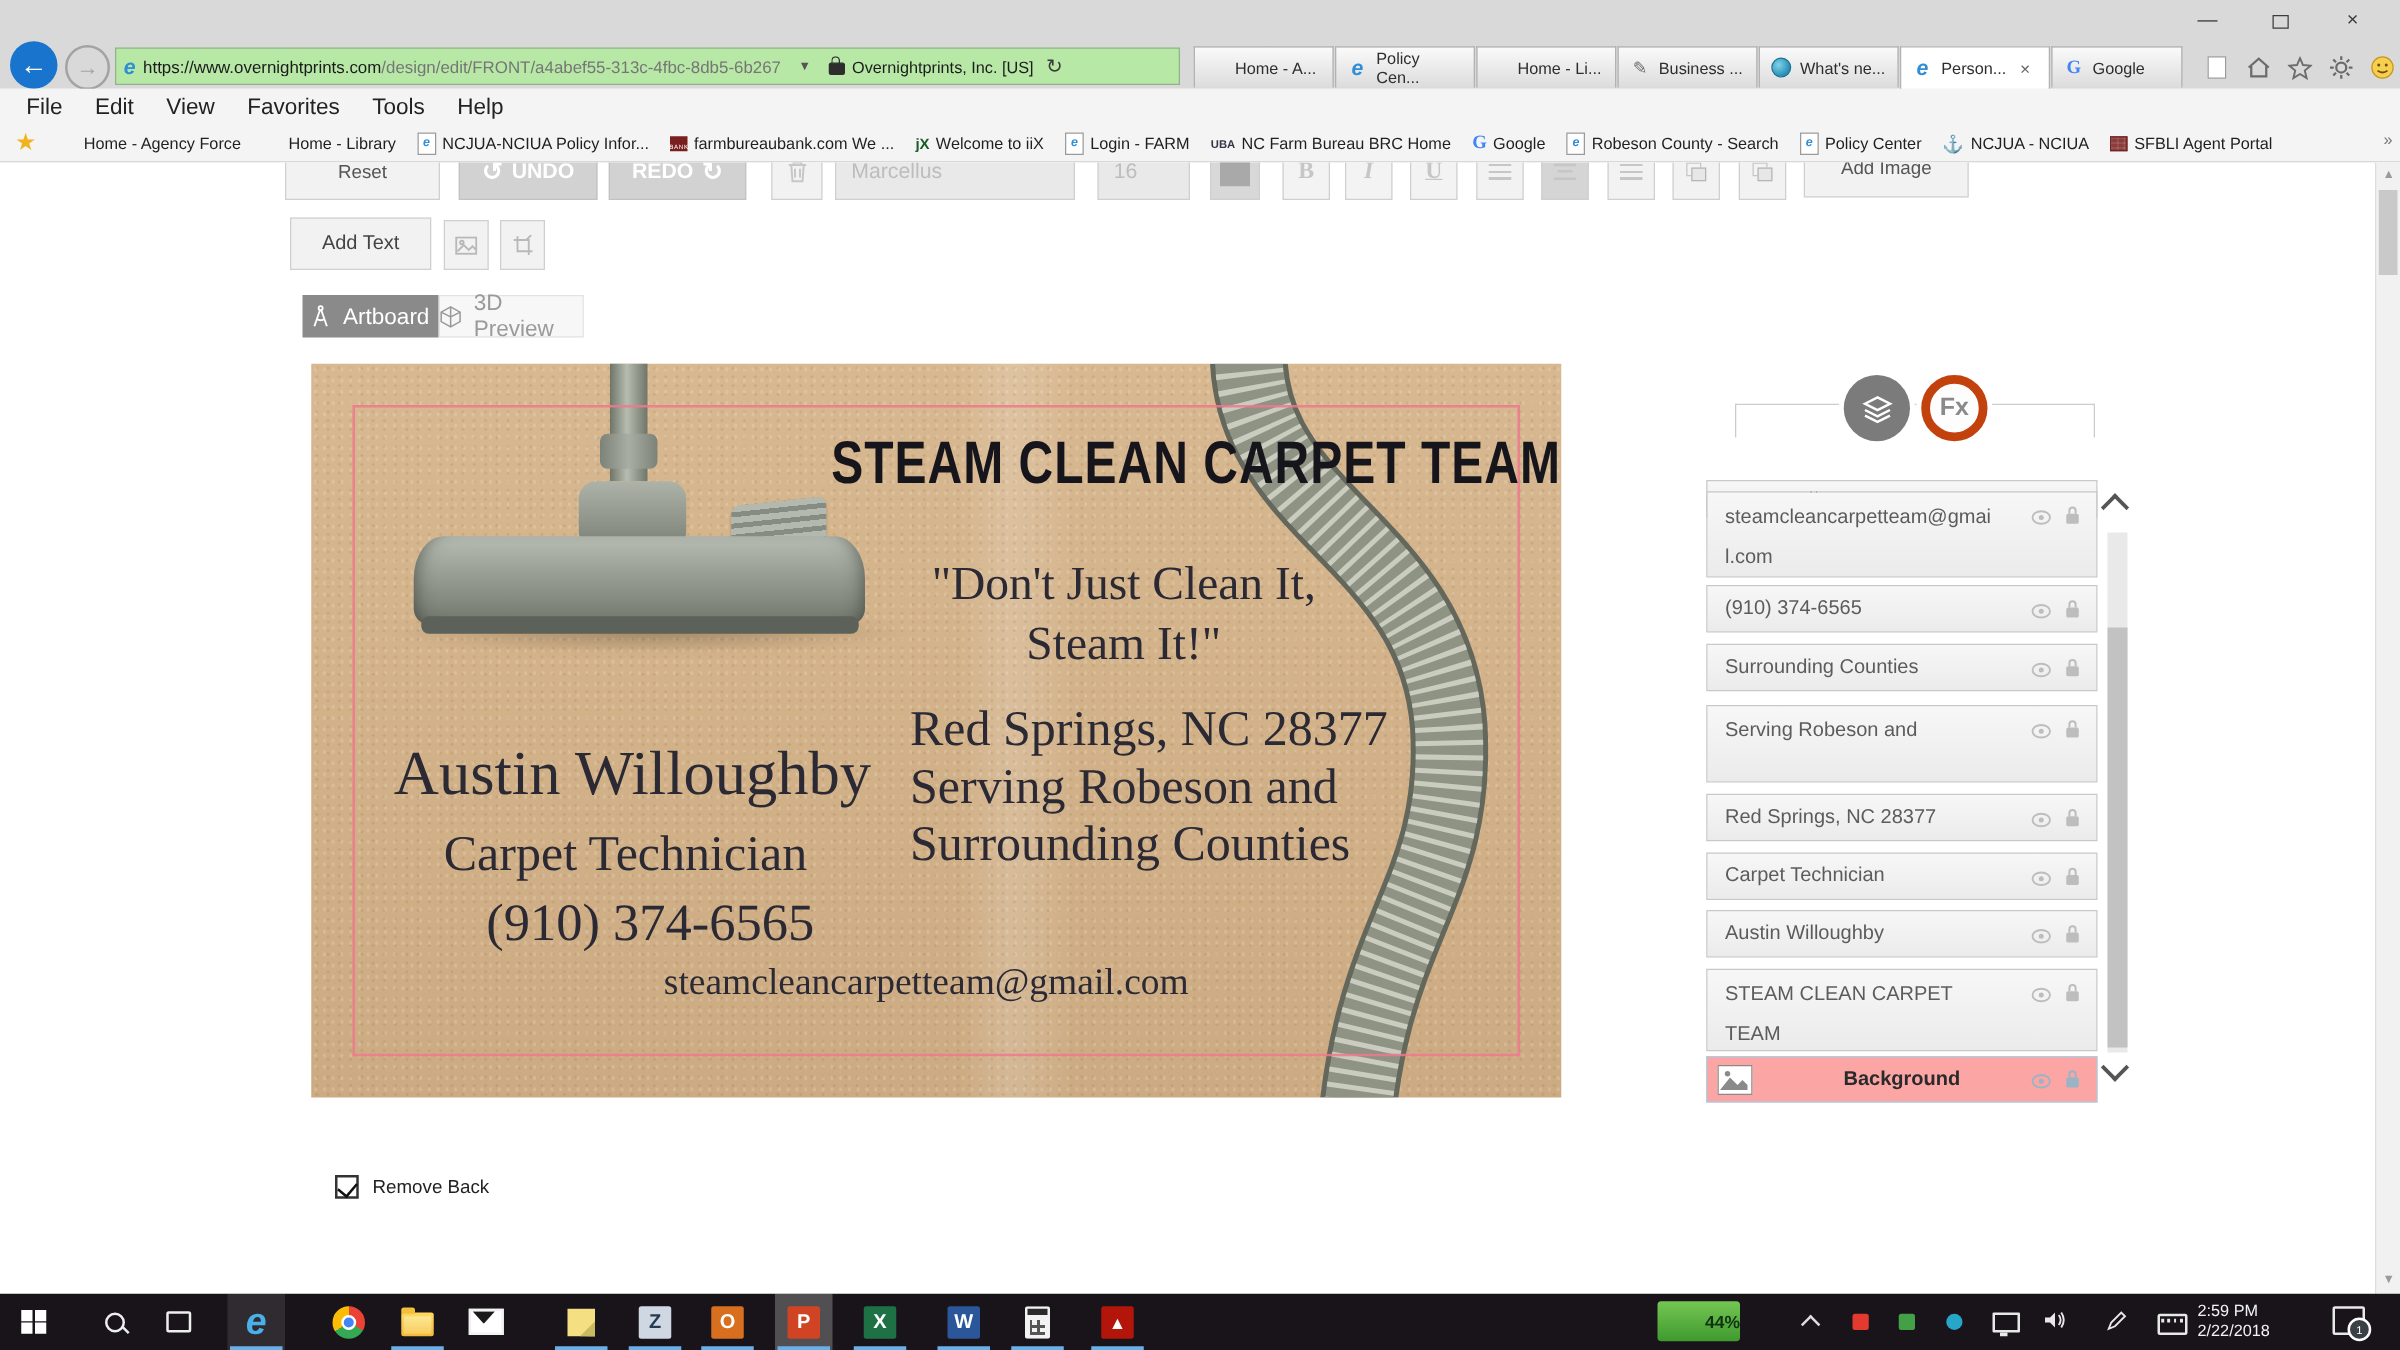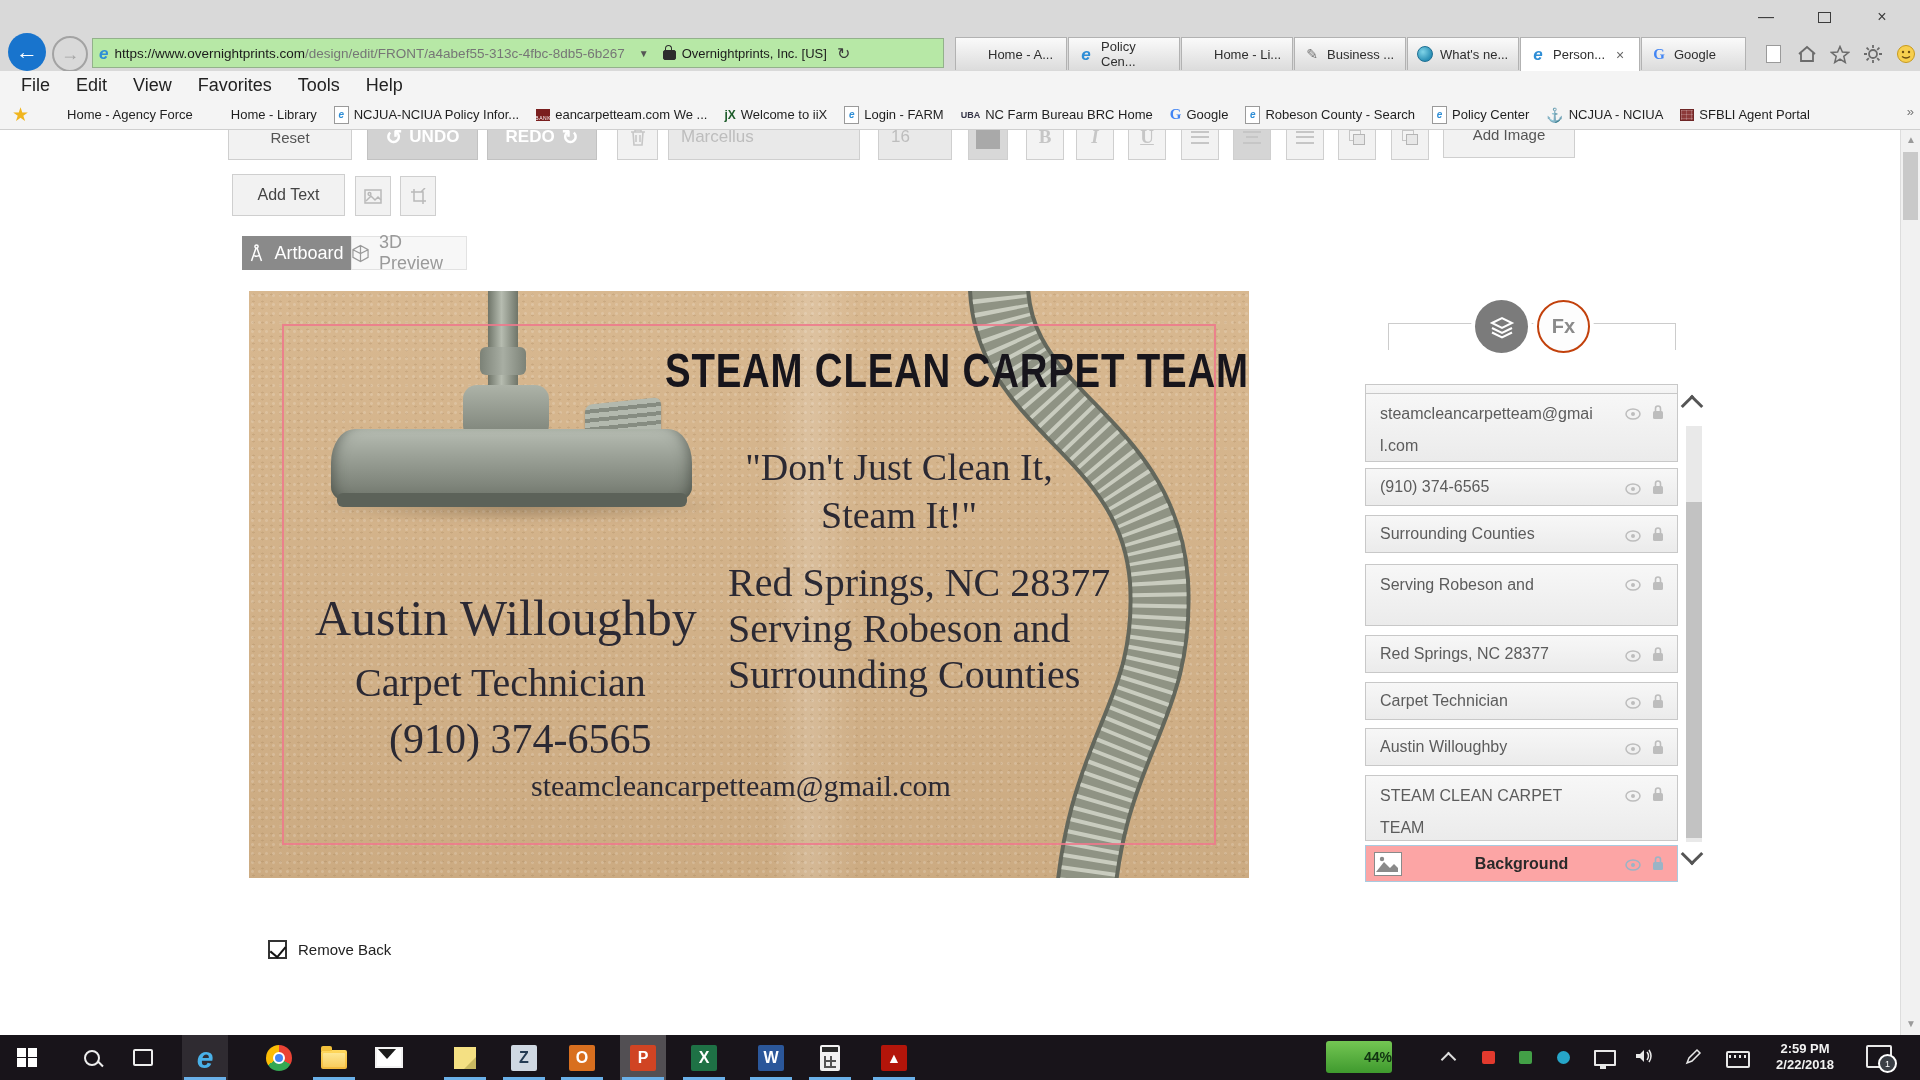--- a/index.html
+++ b/index.html
@@ -98,21 +98,21 @@
   .vac-head{position:absolute;left:82px;top:138px;width:361px;height:72px;
             border-radius:24px 24px 16px 16px/34px 34px 14px 14px;
             background:linear-gradient(180deg,#b7bdb3 0%,#9ba197 38%,#7f857b 78%,#6c7268 100%);
             box-shadow:inset 12px 0 14px -10px rgba(40,45,38,.55), inset -12px 0 14px -10px rgba(40,45,38,.55);}
   .vac-base{position:absolute;left:88px;top:202px;width:350px;height:14px;border-radius:6px;background:#5c6259;}
   .hose{position:absolute;left:0;top:0;}
 
   
   .circlebtn{position:absolute;width:53px;height:53px;border-radius:50%;display:flex;align-items:center;justify-content:center;box-sizing:border-box;}
   .circlebtn.dark{background:#7b7b7b;box-shadow:0 0 0 4px #fff;}
-  .circlebtn.light{background:#fdfdfd;border:2px solid #c2410c;color:#8a8a8a;font-weight:bold;font-size:20px;box-shadow:0 0 0 4px #fff;}
+  .circlebtn.light{background:#fdfdfd;border:7px solid #c2410c;color:#8a8a8a;font-weight:bold;font-size:20px;box-shadow:0 0 0 4px #fff;}
   .panelbox{position:absolute;left:1388px;top:193px;width:286px;height:26px;border:1px solid #ccc;border-bottom:none;z-index:0;}
   .layer{position:absolute;left:1365px;width:313px;box-sizing:border-box;border:1px solid #c8c8c8;
          background:linear-gradient(#f7f7f7,#ebebeb);color:#5c5c5c;font-size:16px;overflow:hidden;}
   .layer .ltxt{position:absolute;left:14px;top:0;right:80px;line-height:32px;word-break:break-all;}
   .layer.mid .ltxt{top:50%;transform:translateY(-50%);line-height:20px;}
   .leye{position:absolute;right:36px;width:16px;height:16px;color:#bdbdbd;}
   .llock{position:absolute;right:12px;width:14px;height:16px;color:#bdbdbd;}
   .layer.sel{background:#fca5a5;border-color:#a8cbe0;font-weight:bold;color:#2a2a2a;}
   .layer.sel .ltxt{left:0;right:0;text-align:center;}
   .limgico{position:absolute;left:8px;top:6px;width:26px;height:22px;border:1px solid #8a8a8a;background:#fff;}
@@ -155,21 +155,21 @@
            background-size:16px 5px,12px 12px,12px 12px;background-position:2px 2px,4px 11px,4px 11px;background-repeat:no-repeat;}
   .trayico{position:absolute;display:flex;align-items:center;justify-content:center;color:#f2f2f2;}
   .battery{position:absolute;left:1326px;top:6px;width:66px;height:32px;border-radius:3px;background:linear-gradient(#74c653,#3f9a2e);
            display:flex;align-items:center;justify-content:flex-end;font-size:14px;font-weight:bold;color:#113311;}
   .traychev{width:9px;height:9px;border-right:2.5px solid #ddd;border-bottom:2.5px solid #ddd;transform:rotate(-135deg);margin-top:5px;}
   .sq{width:13px;height:13px;border-radius:2px;}
   .monico{width:18px;height:12px;border:2px solid #e8e8e8;border-radius:1px;position:relative;}
   .monico:after{content:"";position:absolute;left:4px;bottom:-5px;width:6px;height:3px;background:#e8e8e8;}
   .kbico{width:20px;height:13px;border:2px solid #e8e8e8;border-radius:2px;
          background:repeating-linear-gradient(90deg,#e8e8e8 0 2px,transparent 2px 5px);background-size:15px 3px;background-position:1px 2px;background-repeat:repeat-x;}
-  .clock{position:absolute;left:1758px;top:6px;width:94px;text-align:center;color:#f2f2f2;font-size:13px;line-height:16px;font-weight:bold;}
+  .clock{position:absolute;left:1758px;top:6px;width:94px;text-align:left;color:#f2f2f2;font-size:13px;line-height:16px;}
   .notif{position:absolute;left:1866px;top:10px;width:22px;height:19px;border:2px solid #e8e8e8;border-radius:2px;}
   .notif .badge{position:absolute;right:-7px;bottom:-7px;width:15px;height:15px;border-radius:50%;background:#3b3f46;border:2px solid #fff;
                 color:#fff;font-size:9px;display:flex;align-items:center;justify-content:center;}
   svg{display:block;}
 </style>
 </head>
 <body>
 
 <div class="screen">
 
@@ -293,21 +293,21 @@
           <i></i>
         </span>
         <span>Home - Library</span>
       </span>
     <span class="fav">
         <span class="ico-page">e</span>
         <span>NCJUA-NCIUA Policy Infor...</span>
       </span>
     <span class="fav">
         <span class="ico-bank">BANK</span>
-        <span>eancarpetteam.com  We ...</span>
+        <span>farmbureaubank.com  We ...</span>
       </span>
     <span class="fav">
         <span class="ico-iix">jX</span>
         <span>Welcome to iiX</span>
       </span>
     <span class="fav">
         <span class="ico-page">e</span>
         <span>Login - FARM</span>
       </span>
     <span class="fav">

